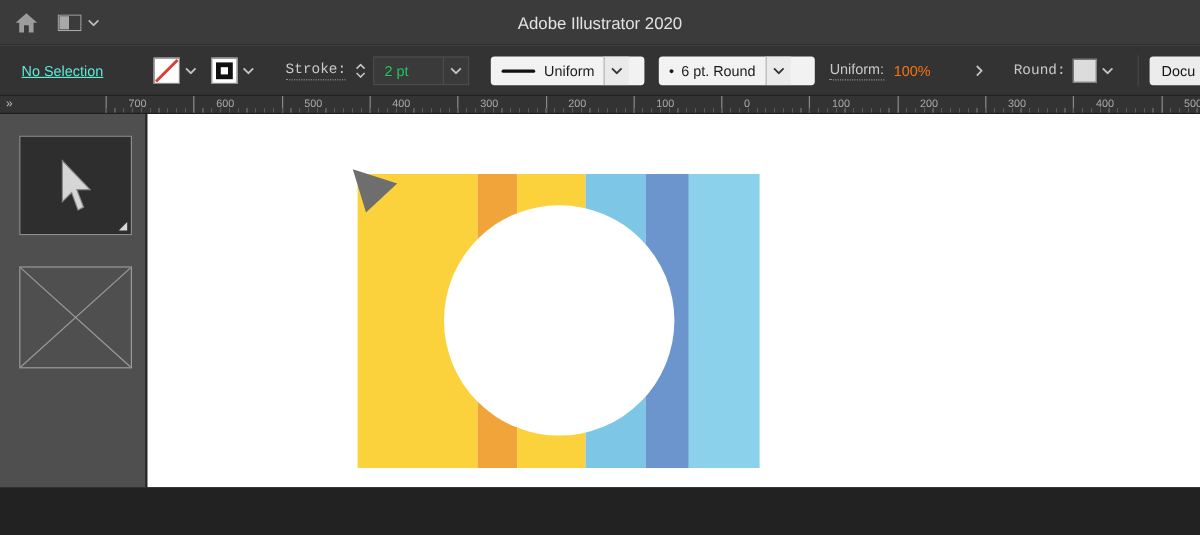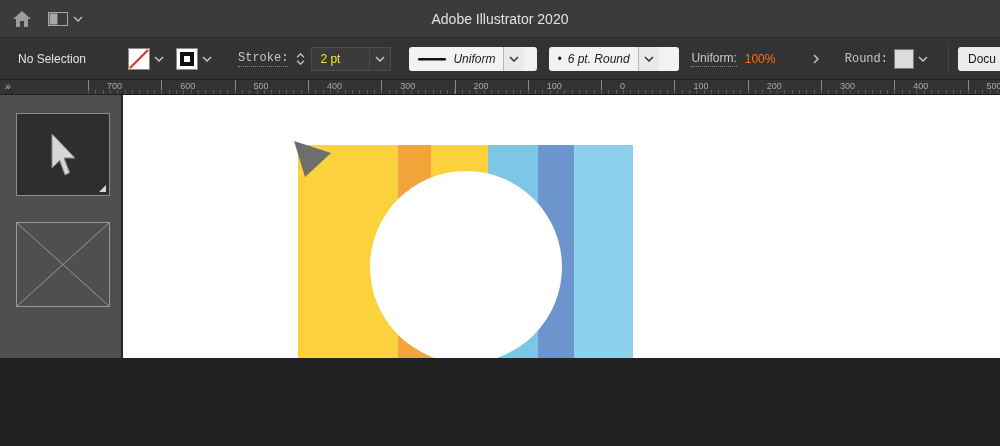--- a/index.html
+++ b/index.html
@@ -1,40 +1,40 @@
 <!DOCTYPE html>
 <html><head>
 <meta charset="utf-8">
 <style>
   * { margin:0; padding:0; box-sizing:border-box; }
   body { font-family:"Liberation Sans", sans-serif; background:#222; }
-  .app { position:relative; width:1000px; height:358px; overflow:hidden; background:#fff; }
+  .app { position:relative; width:1000px; height:406px; overflow:hidden; background:#fff; }
 
   
   .titlebar { position:relative; height:38px; background:#3B3B3B; border-bottom:1px solid #282828;
               display:flex; align-items:center; }
   .titlebar .home { margin-left:12px; width:20px; height:18px; cursor:default; }
   .ws-group { display:flex; align-items:center; margin-left:16px; gap:5px; }
   .title-text { position:absolute; left:0; right:0; text-align:center; color:#E2E2E2; font-size:14px; }
 
   
   .controlbar { position:relative; height:42px; background:#333333; border-bottom:1px solid #222;
                 display:flex; align-items:center; color:#C8C8C8; font-size:12px; }
-  .sel-status { margin-left:18px; width:110px; color:#e5e5e5; }
+  .sel-status { margin-left:18px; width:110px; color:#5eead4;text-decoration:underline; }
   .swatch { width:22px; height:22px; background:#fff; border:1px solid #8a8a8a; position:relative; flex-shrink:0; }
   .chev { margin-left:4px; flex-shrink:0; display:flex; align-items:center; }
   .ml12 { margin-left:12px; } .ml16 { margin-left:26px;font-family:Liberation Mono, monospace; }
   .underlabel { border-bottom:1px dotted #8a8a8a; padding-bottom:1px; }
   .stepper { margin-left:8px; display:flex; flex-direction:column; gap:2px; }
   .field { margin-left:6px; width:80px; height:24px; background:#3A3A3A; border:1px solid #4c4c4c;
            display:flex; align-items:center; }
-  .field .val { padding-left:8px; flex:1; color:#fde047; }
+  .field .val { padding-left:8px; flex:1; color:#22c55e; }
   .field .caret { border-left:1px solid #4c4c4c; height:100%; display:flex; align-items:center; padding:0 5px; }
   .lightdd { height:24px; background:#F2F2F2; border-radius:3px; display:flex; align-items:center;
-             color:#1b1b1b; overflow:hidden; flex-shrink:0;font-style:italic; }
+             color:#1b1b1b; overflow:hidden; flex-shrink:0; }
   .lightdd .body { display:flex; align-items:center; padding:0 8px; gap:6px; height:100%; }
   .lightdd .caret { border-left:1px solid #B5B5B5; height:100%; display:flex; align-items:center; padding:0 5px; background:#EAEAEA; }
   .profile-dd { margin-left:18px; width:128px; }
   .brush-dd { margin-left:12px; width:130px; }
   .op-val { margin-left:8px; width:64px; color:#f97316; }
   .style-swatch { margin-left:6px; width:20px; height:20px; background:#DCDCDC; border:1px solid #777; }
   .vsep { position:absolute; left:948px; top:8px; width:1px; height:26px; background:#474747; }
   .docu-btn { position:absolute; left:958px; top:9px; width:80px; height:24px; background:#ECECEC;
               color:#161616; border-radius:3px 0 0 3px; display:flex; align-items:center; padding-left:10px; font-size:12px; }
 

